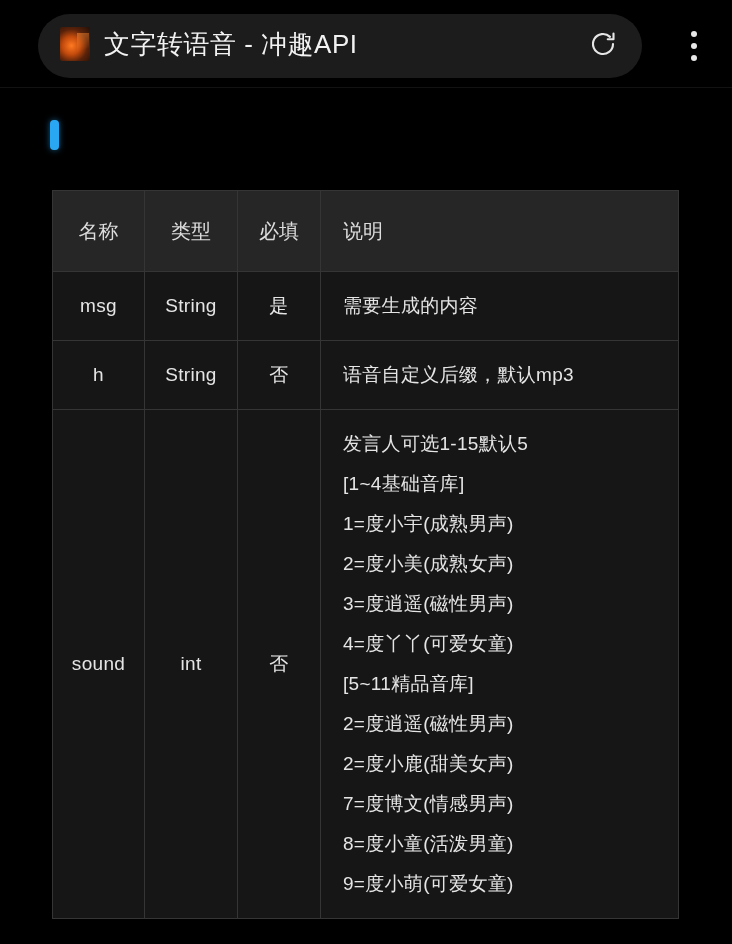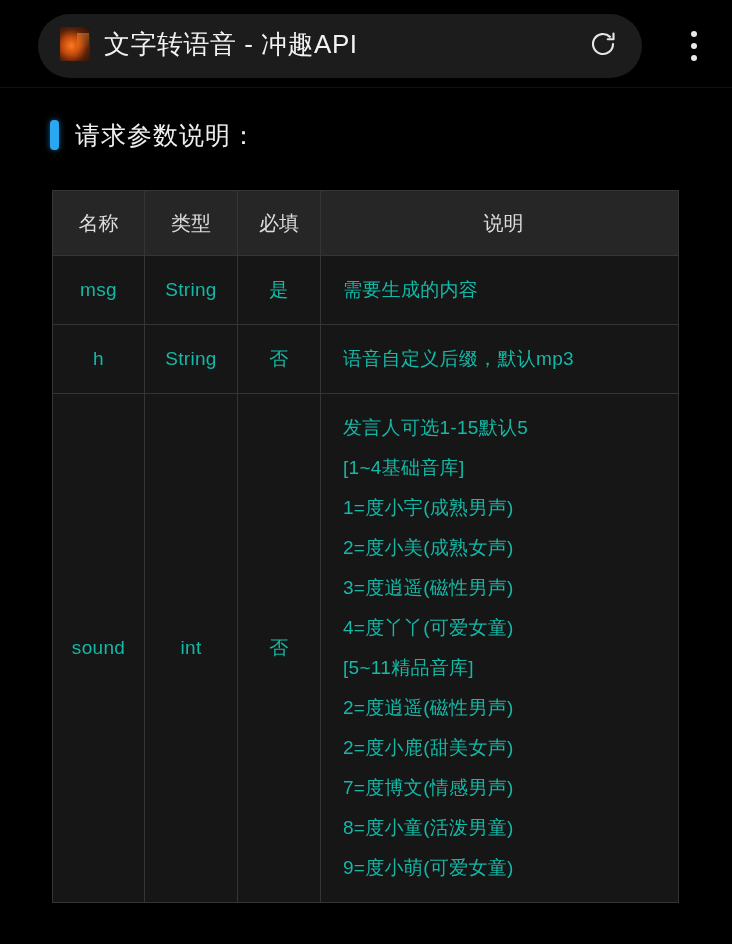--- a/index.html
+++ b/index.html
@@ -143,35 +143,35 @@
     font-size: 19px;
   }
   .param-table col.c-name { width: 92px; }
   .param-table col.c-type { width: 93px; }
   .param-table col.c-req  { width: 83px; }
   .param-table col.c-desc { width: 358px; }
 
   .param-table th,
   .param-table td {
     border: 1px solid #353535;
-    color: #14b8a6;
+    color: #e5e5e5;
     font-weight: normal;
     vertical-align: middle;
   }
 
   .param-table thead th {
     background: #262626;
-    height: 65px;
+    height: 81px;
     font-size: 20px;
     text-align: center;
     color: #dcdcdc;
   }
   .param-table thead th.desc-col {
-    text-align: center;
-    padding-left: 8px;
+    text-align: left;
+    padding-left: 22px;
   }
 
   .param-table tbody td {
     background: #161616;
     height: 63px;
     text-align: center;
     letter-spacing: .3px;
   }
   .param-table tbody td.desc-col {
     text-align: left;
@@ -203,21 +203,20 @@
     <i></i>
     <i></i>
   </div>
 
 </div>
 
 <div class="content">
 
   <div class="section-heading">
     <span class="heading-bar"></span>
-    <span class="heading-text">请求参数说明：</span>
   </div>
 
   <table class="param-table">
     <colgroup>
       <col class="c-name">
         <col class="c-type">
         <col class="c-req">
         <col class="c-desc">
     </colgroup>
     <thead>

